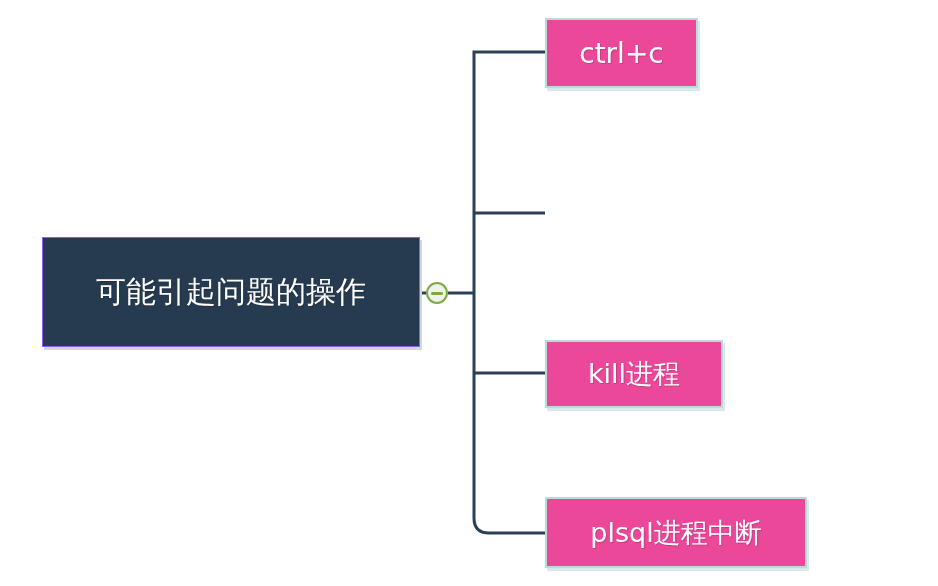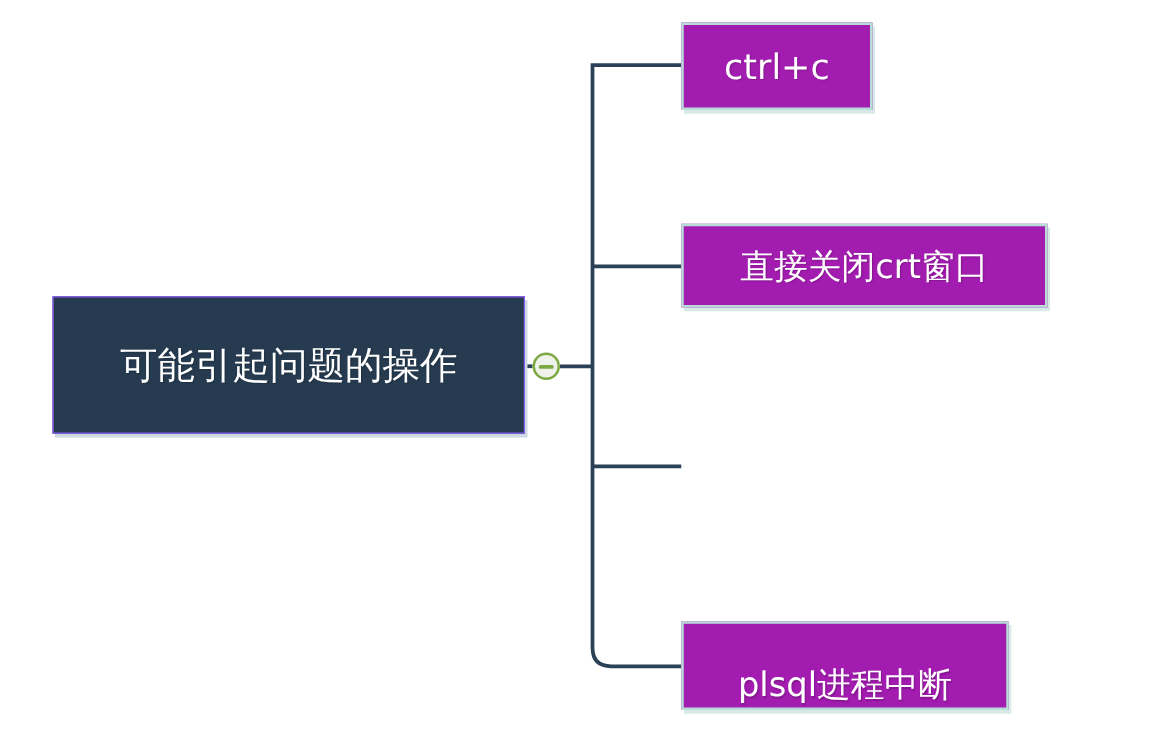--- a/index.html
+++ b/index.html
@@ -21,29 +21,29 @@
     white-space:nowrap;
   }
   .root{
     left:42px;top:237px;width:378px;height:110px;
     background:#263b50;
     font-size:30px;
     border:1px solid #8b5cf6;
     box-shadow:2px 3px 0 0 #ccd9e0;
   }
   .child{
-    background:#a21caf;
+    background:#ec4899;
     font-size:27px;
     border:2px solid #b9dcd9;
     box-shadow:2px 3px 0 0 #d7eae8;
   }
   .n1{left:545px;top:18px;width:153px;height:70px;font-size:28px;}
   .n2{left:545px;top:179px;width:293px;height:67px;}
   .n3{left:545px;top:340px;width:178px;height:68px;}
-  .n4{left:545px;top:497px;width:262px;height:71px;align-items:flex-end;}
+  .n4{left:545px;top:497px;width:262px;height:71px;}
   .toggle{
     position:absolute;left:426px;top:282px;width:22px;height:22px;
     box-sizing:border-box;
     border-radius:50%;
     background:#eff2eb;
     border:2px solid #7ca943;
     display:flex;align-items:center;justify-content:center;
     cursor:pointer;
   }
   .minus{
@@ -69,22 +69,22 @@
   </div>
 
   <div class="toggle" title="">
     <span class="minus"></span>
   </div>
 
   <div class="node child n1">
     <span>ctrl+c</span>
   </div>
 
-  <div class="node child n2">
-    <span>直接关闭crt窗口</span>
+
+  <div class="node child n3">
+    <span>kill进程</span>
   </div>
-
 
   <div class="node child n4">
     <span>plsql进程中断</span>
   </div>
 
 </div>
 
 </body></html>

